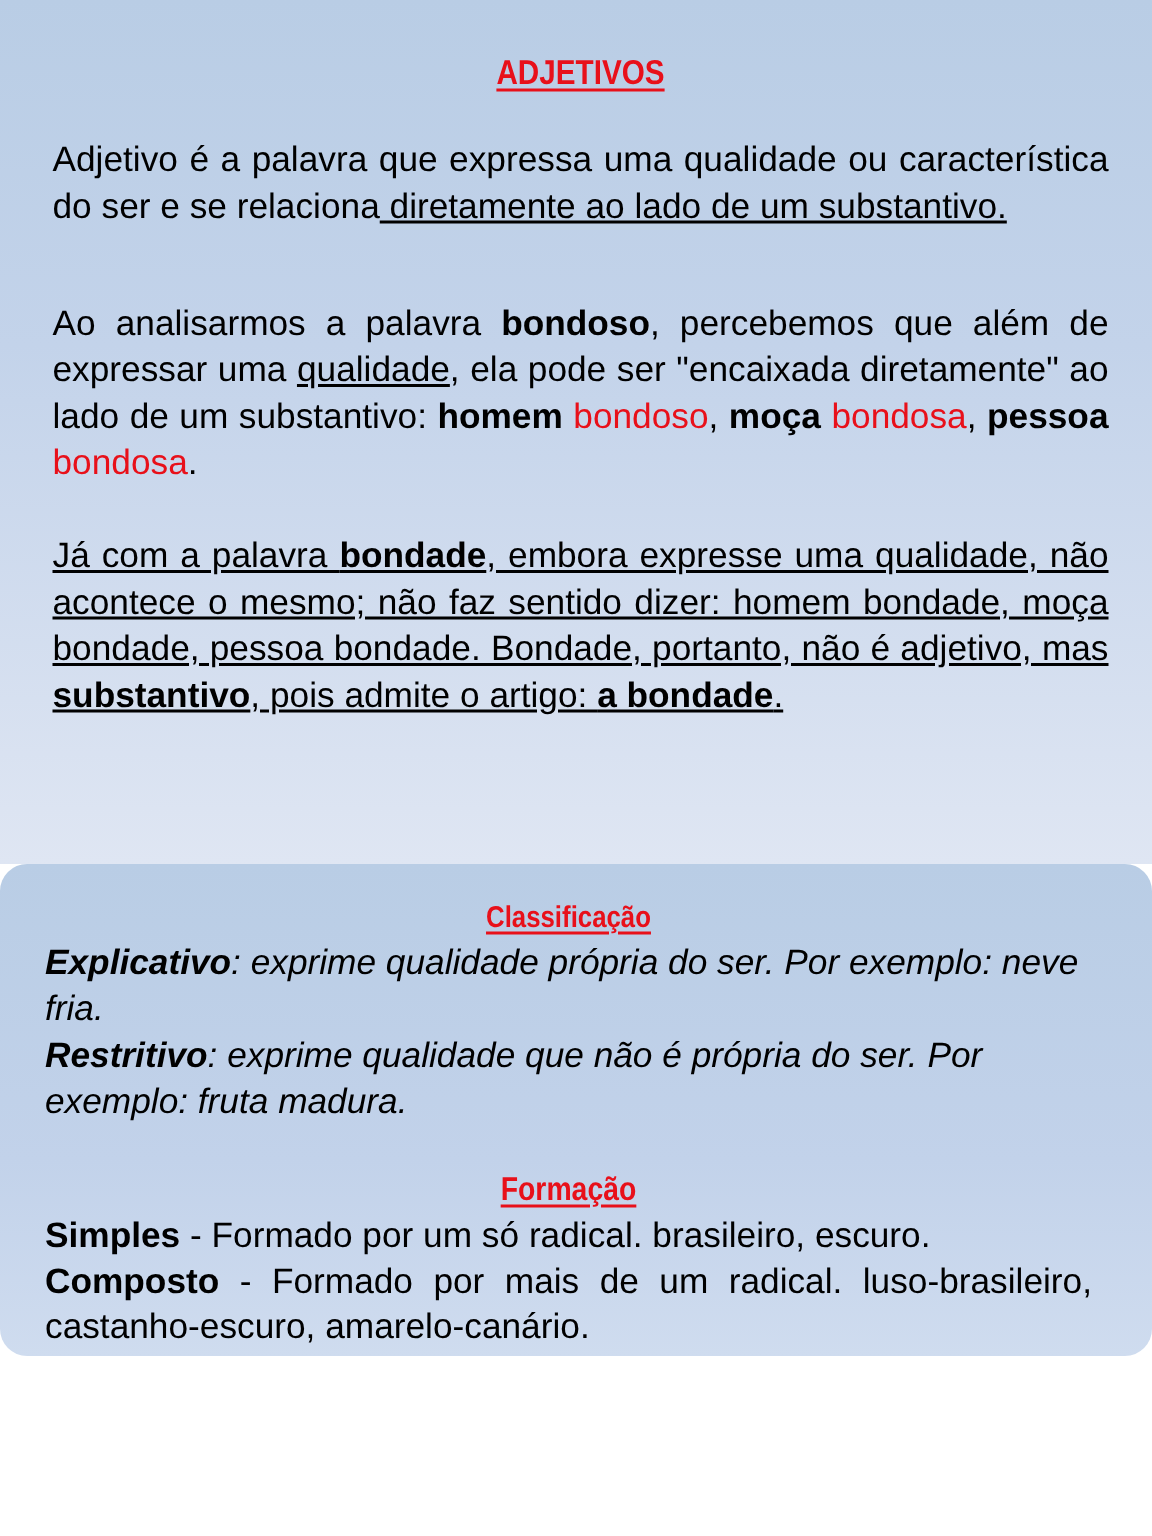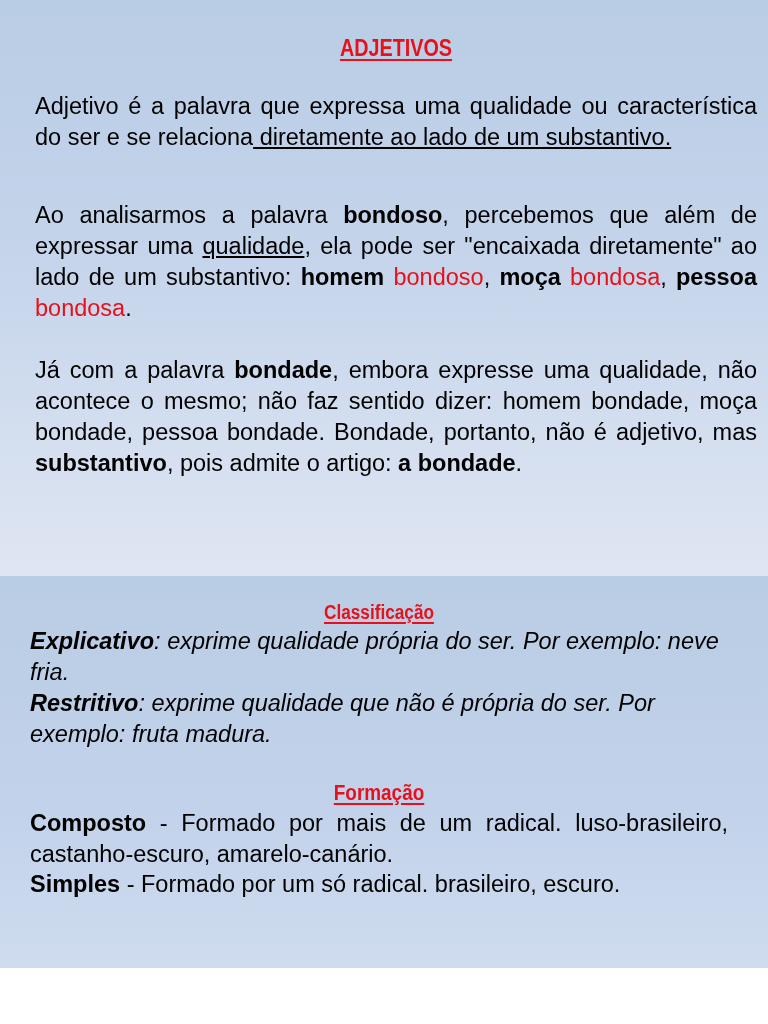--- a/index.html
+++ b/index.html
@@ -9,47 +9,48 @@
       color: #000;
     }
     .slide {
       position: relative;
       width: 768px;
       box-sizing: border-box;
     }
     .slide1 {
       height: 576px;
       background: linear-gradient(to bottom, #b9cde5 0%, #c3d3ea 40%, #dfe6f3 100%);
-      padding: 0 11px 0 35px;
+      padding: 0 29px 0 35px;
     }
     .slide2 {
-      height: 392px;
+      height: 328px;
       background: linear-gradient(to bottom, #b9cde5 0%, #c2d2ea 60%, #cfdcef 100%);
       padding: 0 40px 0 30px;
+      border-radius: 18px;
     }
     .title {
       font-family: "Liberation Sans", sans-serif;
       color: #e8101a;
       font-weight: bold;
       text-decoration: underline;
       text-decoration-thickness: 2px;
       text-underline-offset: 3px;
       text-align: center;
       transform: scaleX(0.86);
     }
     .t1 { font-size: 23px; padding-top: 31px; height: 34px; line-height: 34px; letter-spacing: 0; }
     .para {
       font-size: 23.5px;
       line-height: 31px;
       text-align: justify;
       margin: 0;
     }
     .p1 { margin-top: 26px; }
     .p2 { margin-top: 47px; }
-    .p3 { margin-top: 31px; }
+    .p3 { margin-top: 31px; text-decoration: underline; }
     .u { text-decoration: underline; }
     .red { color: #e8101a; }
     b { font-weight: bold; }
 
     .t2 { font-size: 20px; padding-top: 22px; height: 28px; line-height: 28px; }
     .t3 { font-size: 22px; margin-top: 28px; height: 30px; line-height: 30px; }
     .cls p { font-size: 23.5px; line-height: 31px; margin: 0; text-align: left; font-style: italic; }
     .form p { font-size: 23.5px; line-height: 30.5px; margin: 0; text-align: justify; }
     .form { margin-top: 0; }
   </style>
@@ -68,16 +69,16 @@
 
 <div class="slide slide2">
   <div class="title t2">Classificação</div>
   <div class="cls">
     <p><b>Explicativo</b><span>: exprime qualidade própria do ser. Por exemplo: neve fria.</span></p>
     <p><b>Restritivo</b><span>: exprime qualidade que não é própria do ser. Por exemplo: fruta madura.</span></p>
   </div>
 
   <div class="title t3">Formação</div>
   <div class="form">
+    <p><b>Simples</b><span> - Formado por um só radical.  brasileiro, escuro.</span></p>
     <p><b>Composto</b><span> - Formado por mais de um radical. luso-brasileiro, castanho-escuro, amarelo-canário.</span></p>
-    <p><b>Simples</b><span> - Formado por um só radical.  brasileiro, escuro.</span></p>
   </div>
 </div>
 
 </body></html>

